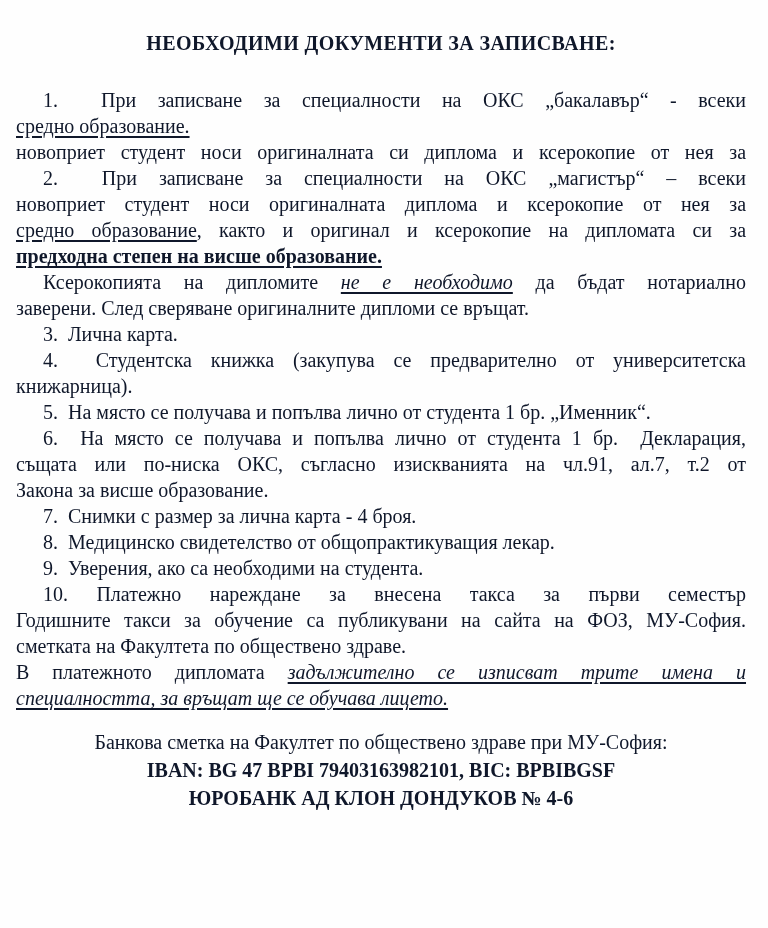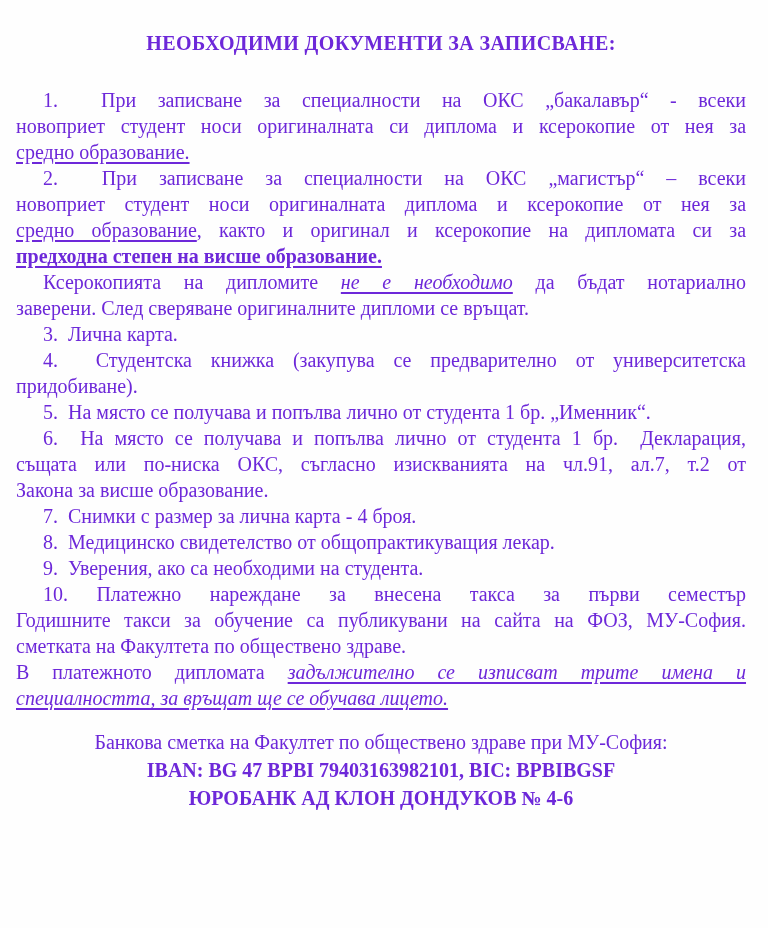--- a/index.html
+++ b/index.html
@@ -2,21 +2,21 @@
 <html lang="bg"><head>
 <meta charset="utf-8">
 <style>
   html,body{margin:0;padding:0;background:#ffffff;}
   .page{
     width:768px;height:928px;
     background:#fefefe;
     box-sizing:border-box;
     padding:24px 22px 0 16px;
     font-family:"Liberation Serif","DejaVu Serif",serif;
-    color:#6d28d9;
+    color:#0f172a;
     overflow:hidden;
   }
   .title{
     text-align:center;
     font-weight:bold;
     font-size:20px;
     line-height:27px;
     letter-spacing:.4px;
     margin:6px 0 30px 0;
   }
@@ -48,31 +48,31 @@
 </style>
 </head>
 <body>
 
 <div class="page">
   <div class="title">НЕОБХОДИМИ ДОКУМЕНТИ ЗА ЗАПИСВАНЕ:</div>
 
   <div class="body-lines">
 
   <div class="line indent stretch"><span class="b">1.&nbsp;&nbsp;При записване за специалности на ОКС „бакалавър“ - </span><span class="r">всеки</span></div>
+      <div class="line"><span class="u">средно образование.</span></div>
       <div class="line stretch"><span class="r">новоприет студент носи </span><span class="b">оригиналната си диплома и ксерокопие от нея</span><span class="r"> за</span></div>
-      <div class="line"><span class="u">средно образование.</span></div>
       <div class="line indent stretch"><span class="b">2.&nbsp;&nbsp;При записване за специалности на ОКС „магистър“ – </span><span class="r">всеки</span></div>
       <div class="line stretch"><span class="r">новоприет студент носи </span><span class="b">оригиналната диплома и ксерокопие от нея</span><span class="r"> за</span></div>
       <div class="line stretch"><span class="u">средно образование</span><span class="r">, както и </span><span class="b">оригинал и ксерокопие на дипломата си за</span></div>
       <div class="line"><span class="bu">предходна степен на висше образование.</span></div>
       <div class="line indent stretch"><span class="i">Ксерокопията на дипломите </span><span class="iu">не е необходимо</span><span class="i"> да бъдат нотариално</span></div>
       <div class="line"><span class="i">заверени. След сверяване оригиналните дипломи се връщат.</span></div>
       <div class="line indent"><span class="b">3.&nbsp;&nbsp;Лична карта.</span></div>
       <div class="line indent stretch"><span class="b">4.&nbsp;&nbsp;Студентска книжка </span><span class="r">(закупува се предварително от университетска</span></div>
-      <div class="line"><span class="r">придобиване).</span></div>
+      <div class="line"><span class="r">книжарница).</span></div>
       <div class="line indent"><span class="b">5.&nbsp;&nbsp;</span><span class="r">На място се получава и попълва лично от студента </span><span class="b">1 бр. „Именник“.</span></div>
       <div class="line indent stretch"><span class="b">6.&nbsp;&nbsp;</span><span class="r">На място се получава и попълва лично от студента </span><span class="b">1 бр.&nbsp; Декларация,</span></div>
       <div class="line stretch"><span class="r">същата или по-ниска ОКС, съгласно изискванията на чл.91, ал.7, т.2 от</span></div>
       <div class="line"><span class="r">Закона за висше образование.</span></div>
       <div class="line indent"><span class="b">7.&nbsp;&nbsp;Снимки с размер за лична карта</span><span class="r"> - 4 броя.</span></div>
       <div class="line indent"><span class="b">8.&nbsp;&nbsp;Медицинско свидетелство</span><span class="r"> от общопрактикуващия лекар.</span></div>
       <div class="line indent"><span class="b">9.&nbsp;&nbsp;Уверения,</span><span class="r"> ако са необходими на студента.</span></div>
       <div class="line indent stretch"><span class="b">10.&nbsp;Платежно нареждане за внесена такса за първи семестър</span></div>
       <div class="line stretch"><span class="r">Годишните такси за обучение са публикувани на сайта на ФОЗ, МУ-София.</span></div>
       <div class="line"><span class="r">сметката на Факултета по обществено здраве.</span></div>

